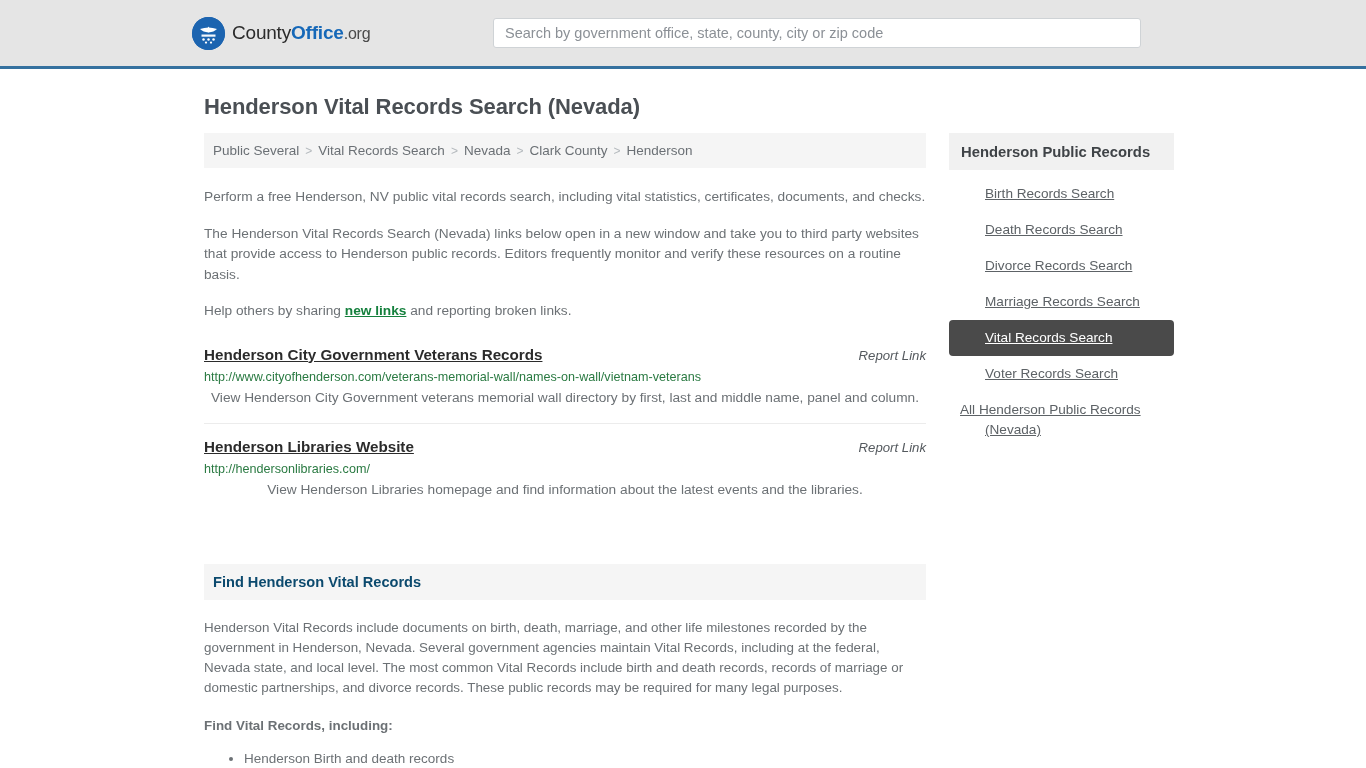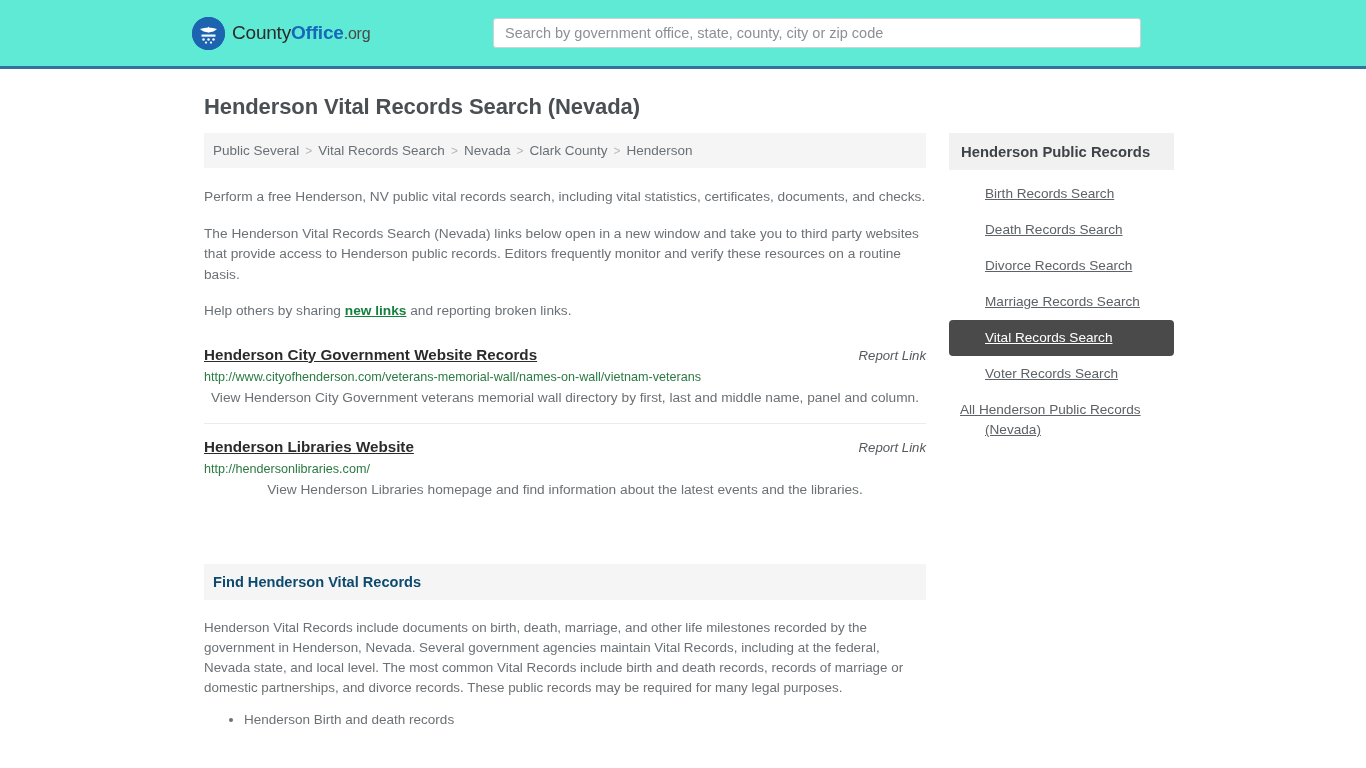--- a/index.html
+++ b/index.html
@@ -8,21 +8,21 @@
     width: 1366px; height: 768px;
     overflow: hidden;
     background: #ffffff;
     font-family: "Liberation Sans", sans-serif;
     color: #555a5e;
   }
 
   
   .site-header {
     height: 69px;
-    background: #5eead4;
+    background: #e5e5e5;
     border-bottom: 3px solid #35719f;
     display: flex;
     align-items: center;
     position: relative;
   }
   .brand {
     display: flex;
     align-items: center;
     margin-left: 192px;
     text-decoration: none;
@@ -284,41 +284,42 @@
       <div class="intro">
         <p>Perform a free Henderson, NV public vital records search, including vital statistics, certificates, documents, and checks.</p>
         <p>The Henderson Vital Records Search (Nevada) links below open in a new window and take you to third party websites that provide access to Henderson public records. Editors frequently monitor and verify these resources on a routine basis.</p>
         <p><span>Help others by sharing </span><a class="inline-link" href="#">new links</a><span> and reporting broken links.</span></p>
       </div>
 
       <div class="results">
 
         <div class="result">
           <div class="result-head">
-            <a class="result-title" href="#">Henderson City Government Website Records</a>
+            <a class="result-title" href="#">Henderson City Government Veterans Records</a>
             <a class="report-link" href="#">Report Link</a>
           </div>
           <a class="result-url" href="#">http://www.cityofhenderson.com/veterans-memorial-wall/names-on-wall/vietnam-veterans</a>
           <p class="result-desc">View Henderson City Government veterans memorial wall directory by first, last and middle name, panel and column.</p>
         </div>
 
         <div class="result">
           <div class="result-head">
             <a class="result-title" href="#">Henderson Libraries Website</a>
             <a class="report-link" href="#">Report Link</a>
           </div>
           <a class="result-url" href="#">http://hendersonlibraries.com/</a>
           <p class="result-desc">View Henderson Libraries homepage and find information about the latest events and the libraries.</p>
         </div>
 
       </div>
 
       <div class="section-head">Find Henderson Vital Records</div>
       <div class="section-body">
         <p>Henderson Vital Records include documents on birth, death, marriage, and other life milestones recorded by the government in Henderson, Nevada. Several government agencies maintain Vital Records, including at the federal, Nevada state, and local level. The most common Vital Records include birth and death records, records of marriage or domestic partnerships, and divorce records. These public records may be required for many legal purposes.</p>
+        <p class="section-sub">Find Vital Records, including:</p>
         <ul class="section-list">
           <li>Henderson Birth and death records</li>
         </ul>
       </div>
 
     </div>
 
     <aside class="col-side">
       <div class="side-head">Henderson Public Records</div>
       <ul class="side-list">

